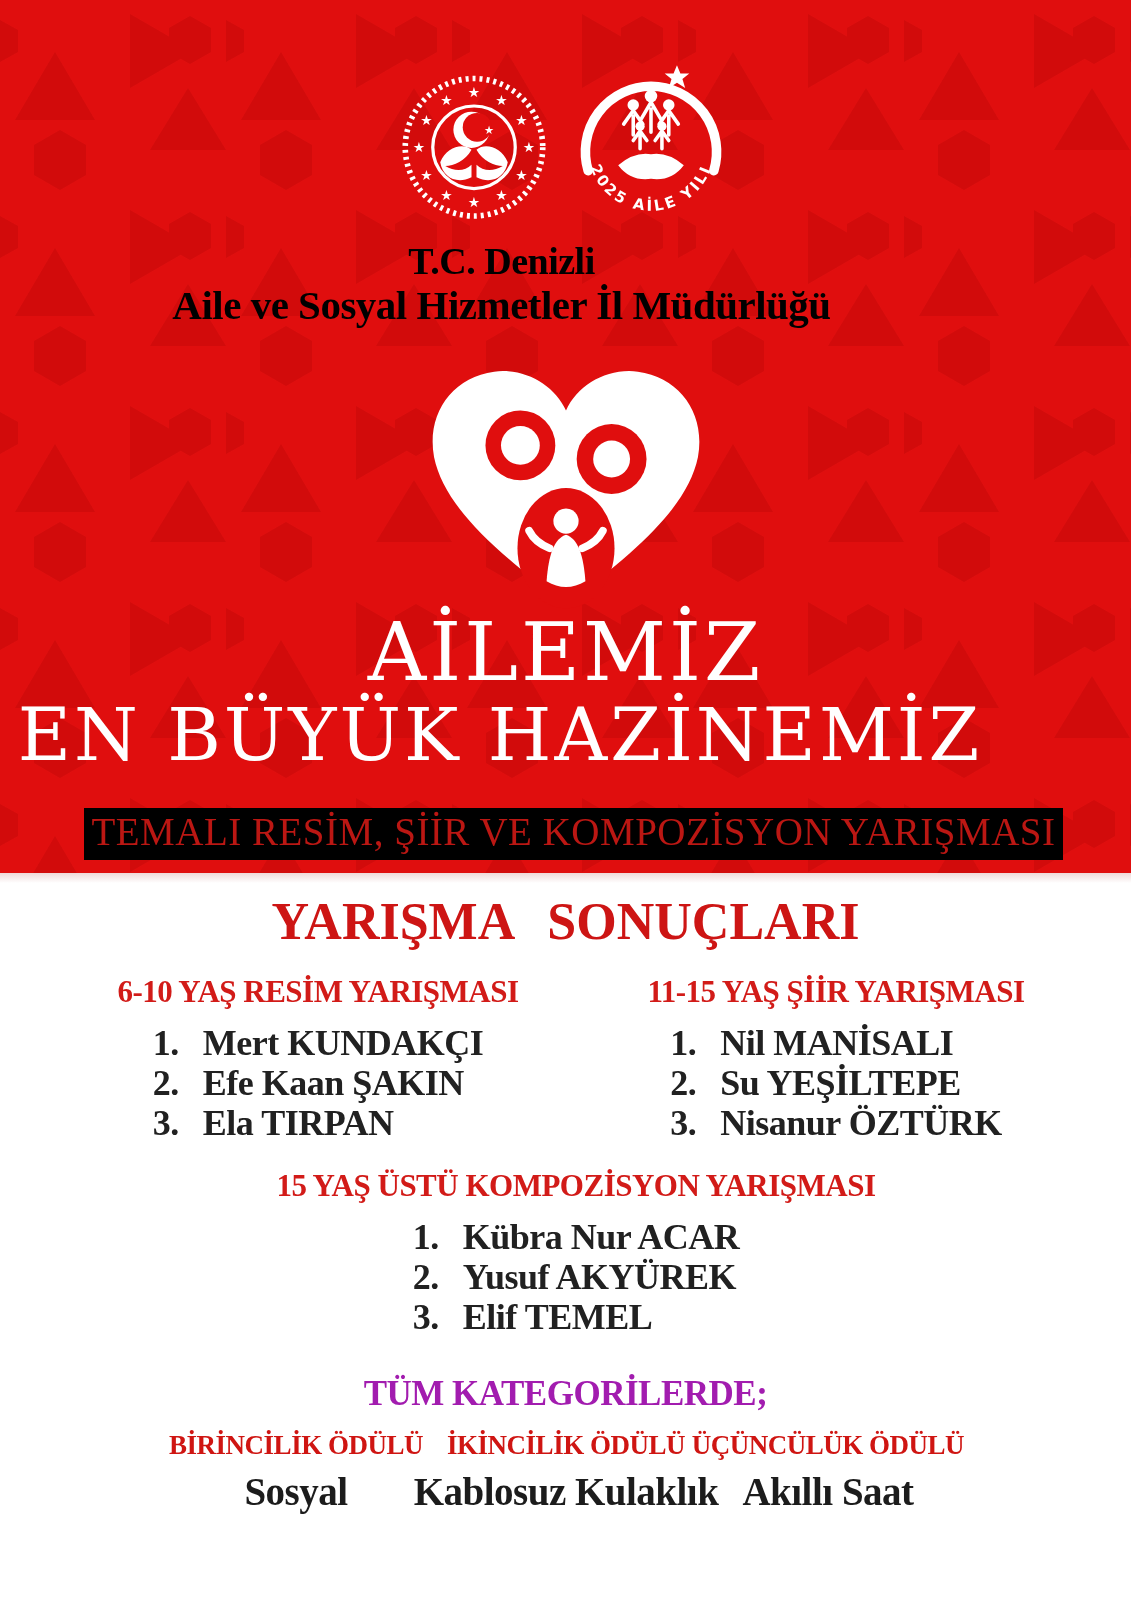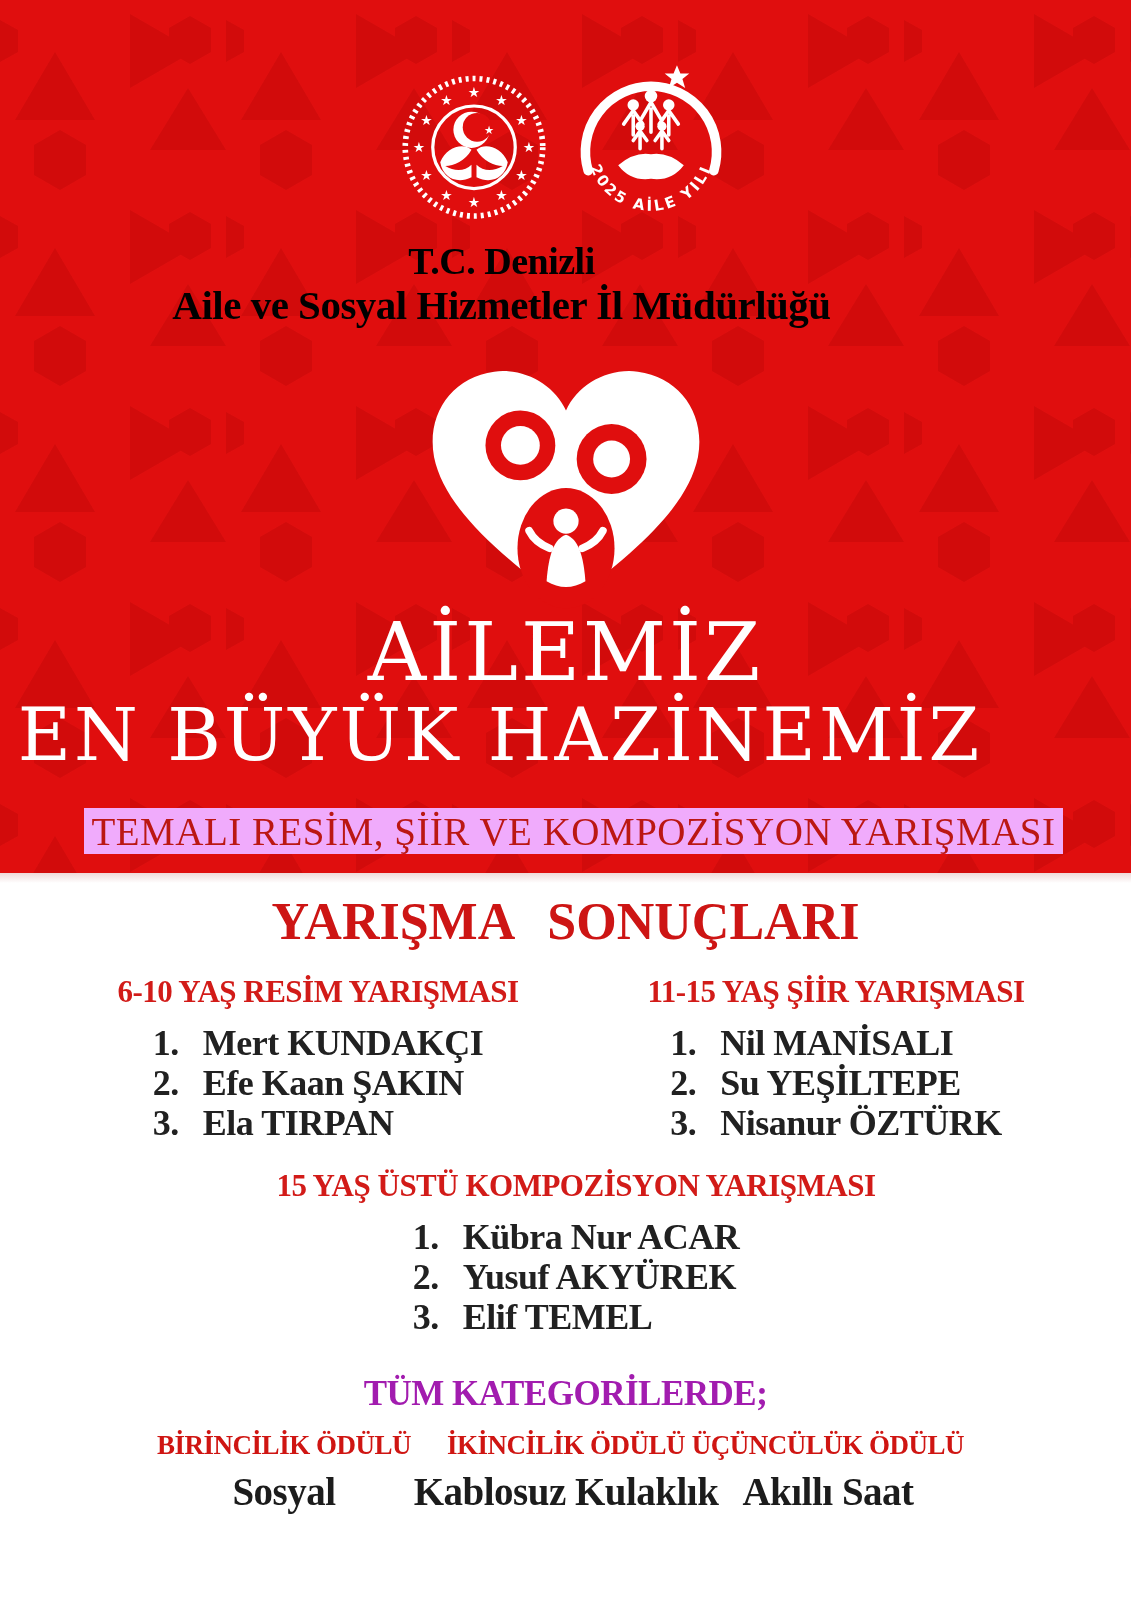--- a/index.html
+++ b/index.html
@@ -22,40 +22,40 @@
   .org-line1{font-size:38px;}
   .org-line2{font-size:41px;}
   .heart-wrap{position:absolute;left:50%;top:360px;transform:translateX(-50%);
     width:292px;height:262px;}
   .title1{position:absolute;left:0;top:612px;width:1131px;text-align:center;color:#ffffff;
     font-family:"DejaVu Serif","Liberation Serif",serif;font-size:81px;letter-spacing:3px;
     white-space:nowrap;line-height:1;}
   .title2{position:absolute;left:0;top:698px;width:1000px;text-align:center;color:#ffffff;
     font-family:"DejaVu Serif","Liberation Serif",serif;font-size:73px;letter-spacing:3px;
     white-space:nowrap;line-height:1;}
-  .band{position:absolute;left:84px;top:808px;width:979px;height:46px;background:#f0abfc;
+  .band{position:absolute;left:84px;top:808px;width:979px;height:52px;background:#000000;
     text-align:center;line-height:47px;}
   .band-text{color:#bb1713;font-size:39px;letter-spacing:0.5px;white-space:nowrap;
     font-family:"Liberation Serif","DejaVu Serif",serif;}
   
   .results-heading{position:absolute;left:0;top:896px;width:1131px;text-align:center;
     color:#cd1514;font-weight:700;font-size:52px;letter-spacing:0;word-spacing:22px;
     line-height:1;}
   .cat{position:absolute;text-align:center;transform:translateX(-50%);}
   .cat-title{color:#d21b18;font-weight:700;font-size:31px;letter-spacing:-0.5px;
     white-space:nowrap;line-height:1;}
   .cat-list{display:inline-block;text-align:left;margin-top:16px;}
   .winner-row{font-weight:700;font-size:36px;color:#212121;line-height:40px;
     letter-spacing:-0.5px;white-space:nowrap;}
   .winner-rank{display:inline-block;width:50px;}
   .prizes-heading{position:absolute;left:0;top:1376px;width:1131px;text-align:center;
     color:#a21caf;font-weight:700;font-size:35px;letter-spacing:-0.5px;line-height:1;}
   .prize-col{position:absolute;top:1432px;transform:translateX(-50%);text-align:center;
     white-space:nowrap;}
-  .prize-col-1{left:284px;} .prize-col-2{left:566px;} .prize-col-3{left:828px;}
+  .prize-col-1{left:296px;} .prize-col-2{left:566px;} .prize-col-3{left:828px;}
   .prize-label{color:#cf1512;font-weight:700;font-size:27px;letter-spacing:-0.5px;line-height:1;}
   .prize-name{color:#1c1c1c;font-weight:700;font-size:39px;letter-spacing:-0.5px;
     line-height:1;margin-top:13px;}
 </style>
 </head>
 <body>
 
 <div class="poster">
 
   <div class="hero">

